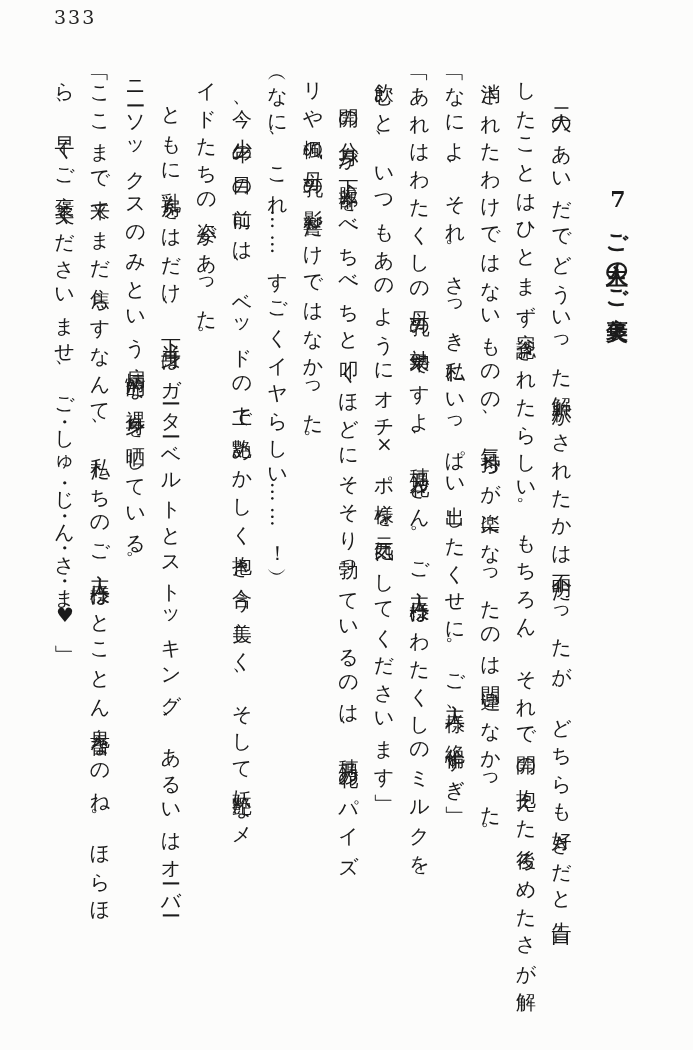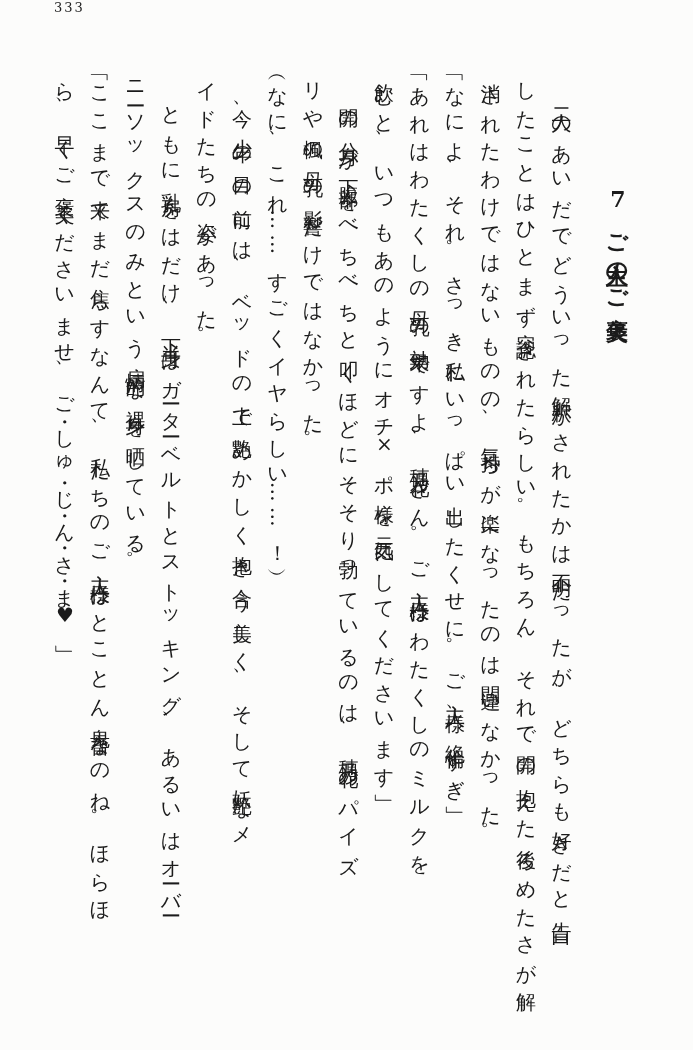--- a/index.html
+++ b/index.html
@@ -12,23 +12,23 @@
     width: 693px;
     height: 1050px;
     margin: 0 auto;
     background: #fcfcfb;
     color: #1b1b1b;
     font-family: "DejaVu Serif", "Liberation Serif", serif;
     overflow: hidden;
   }
   .page-number {
     position: absolute;
-    top: 0;
+    top: 6px;
     left: 54px;
-    font-size: 13px;
+    font-size: 19px;
     letter-spacing: 2px;
     color: #222;
   }
   .content {
     position: absolute;
     top: 68px;
     right: 54px;
     height: 962px;
     writing-mode: vertical-rl;
     text-orientation: mixed;

